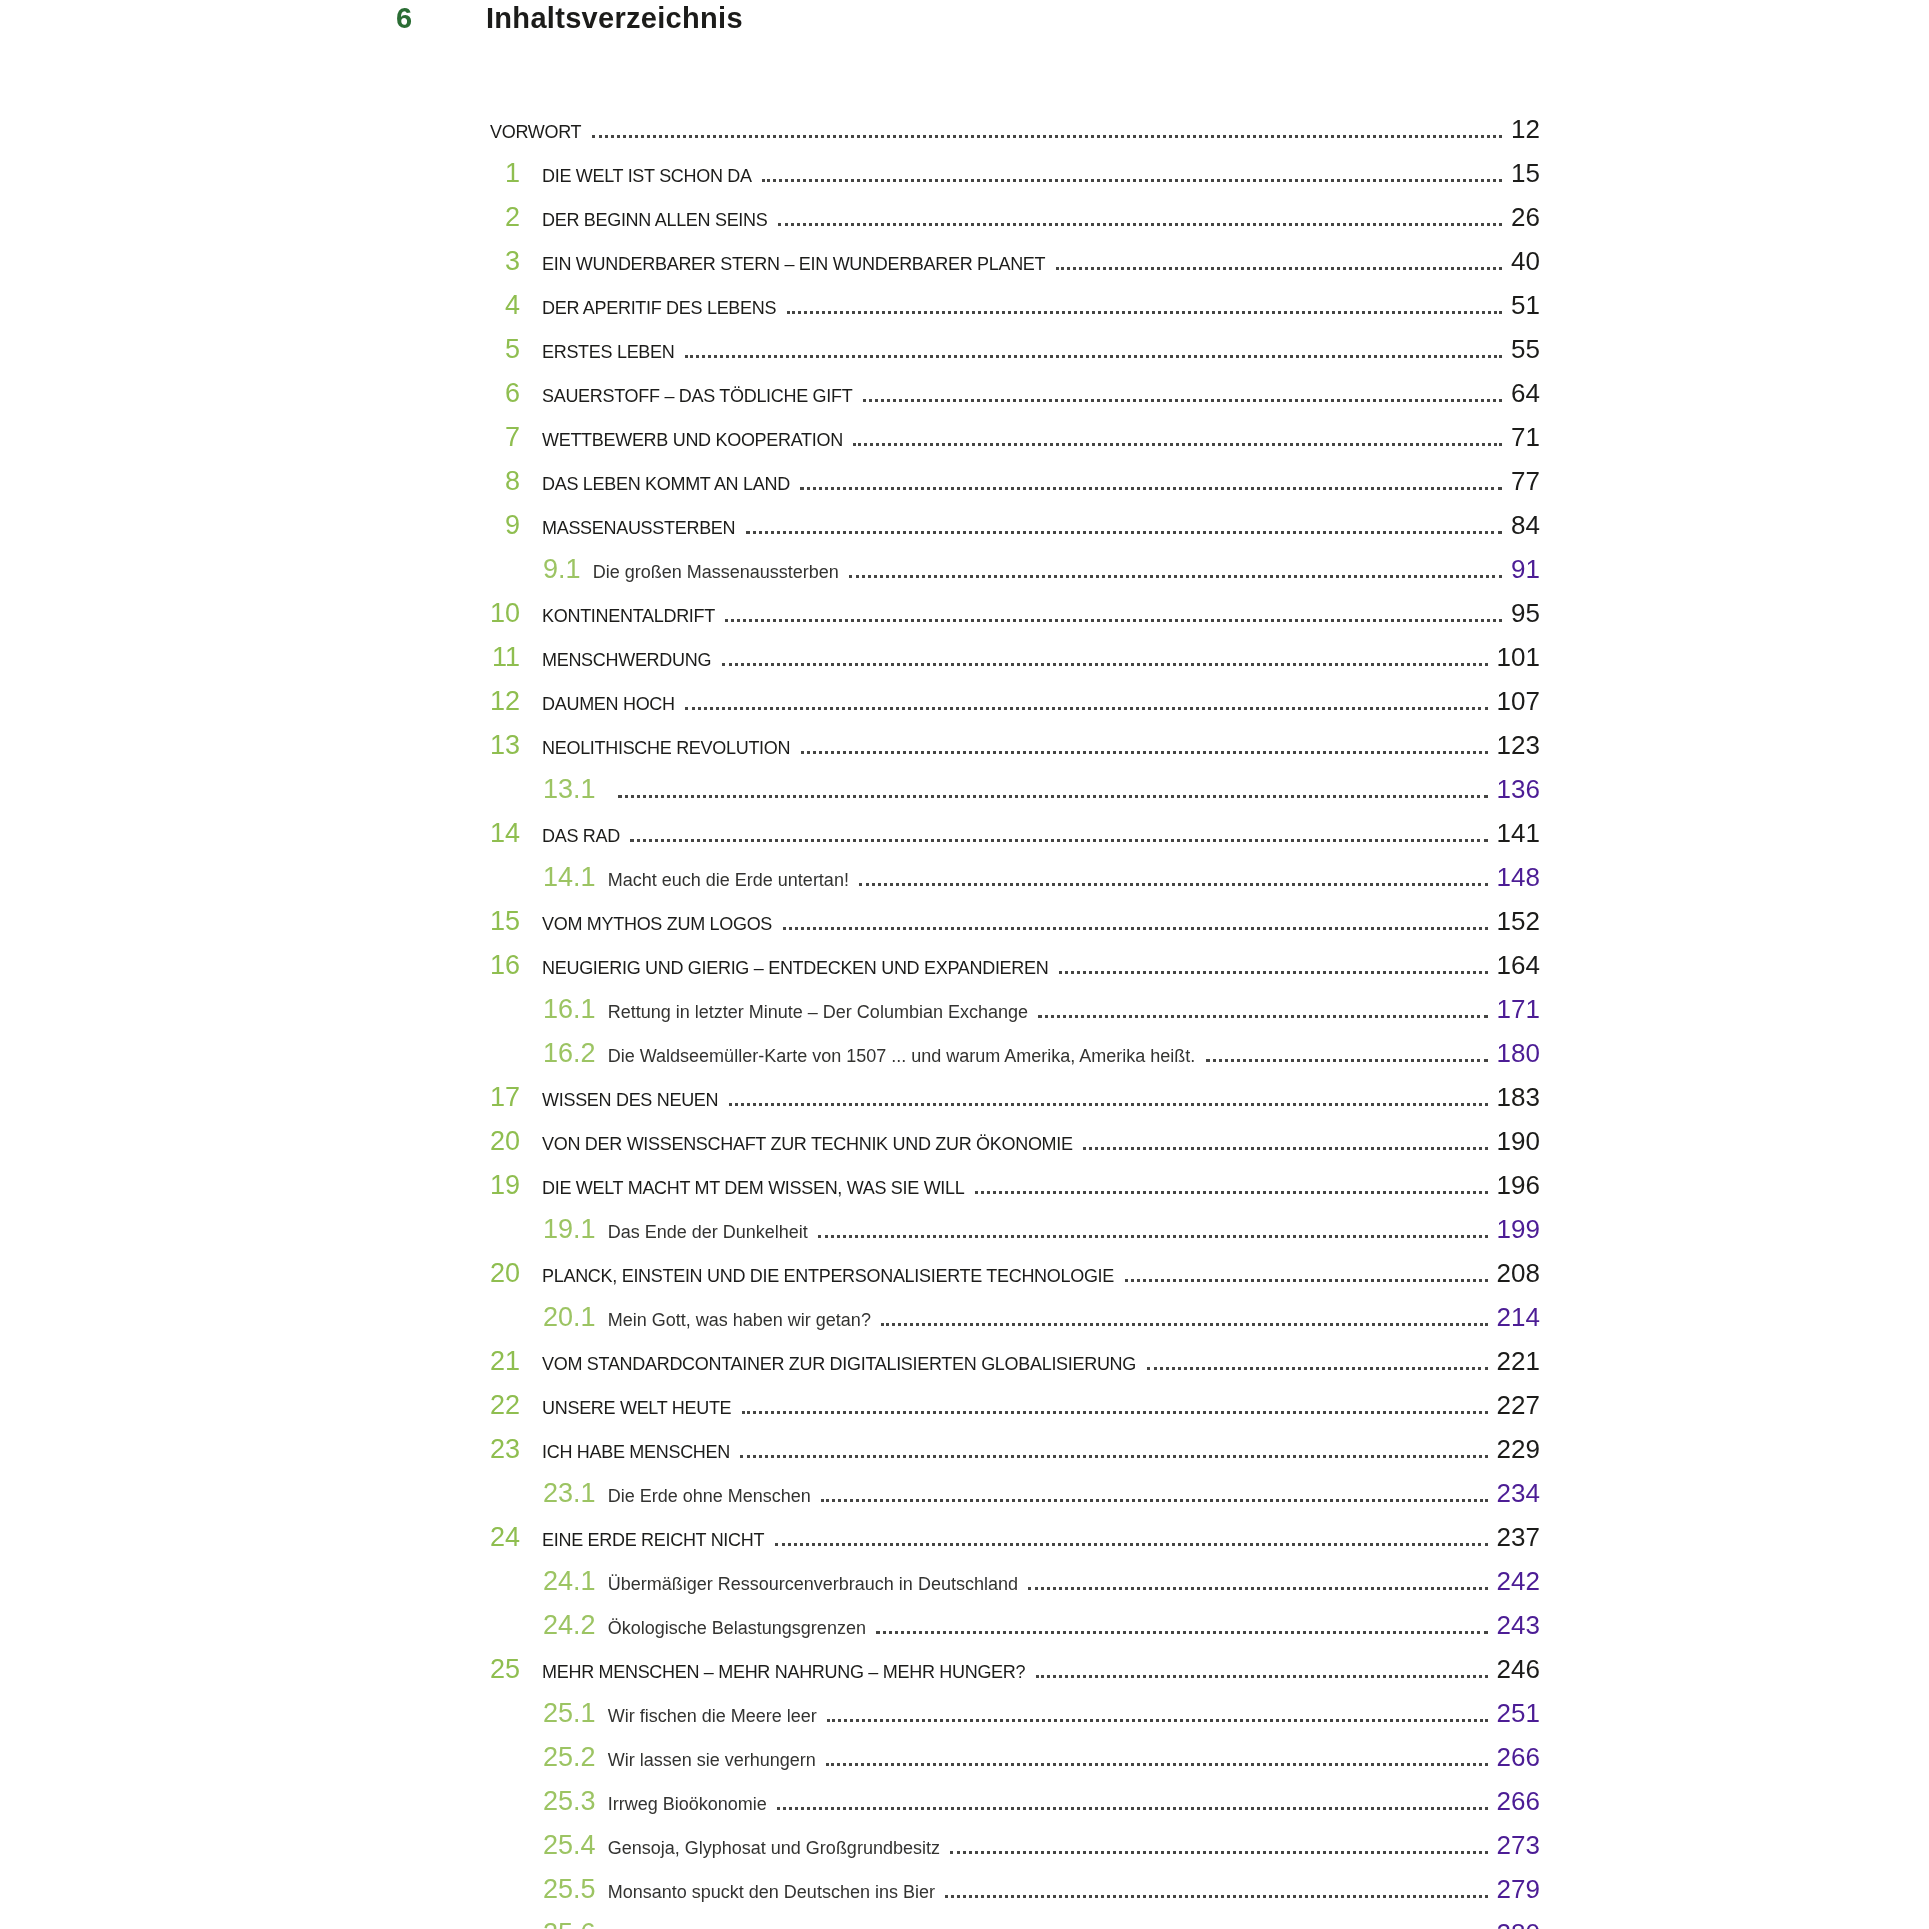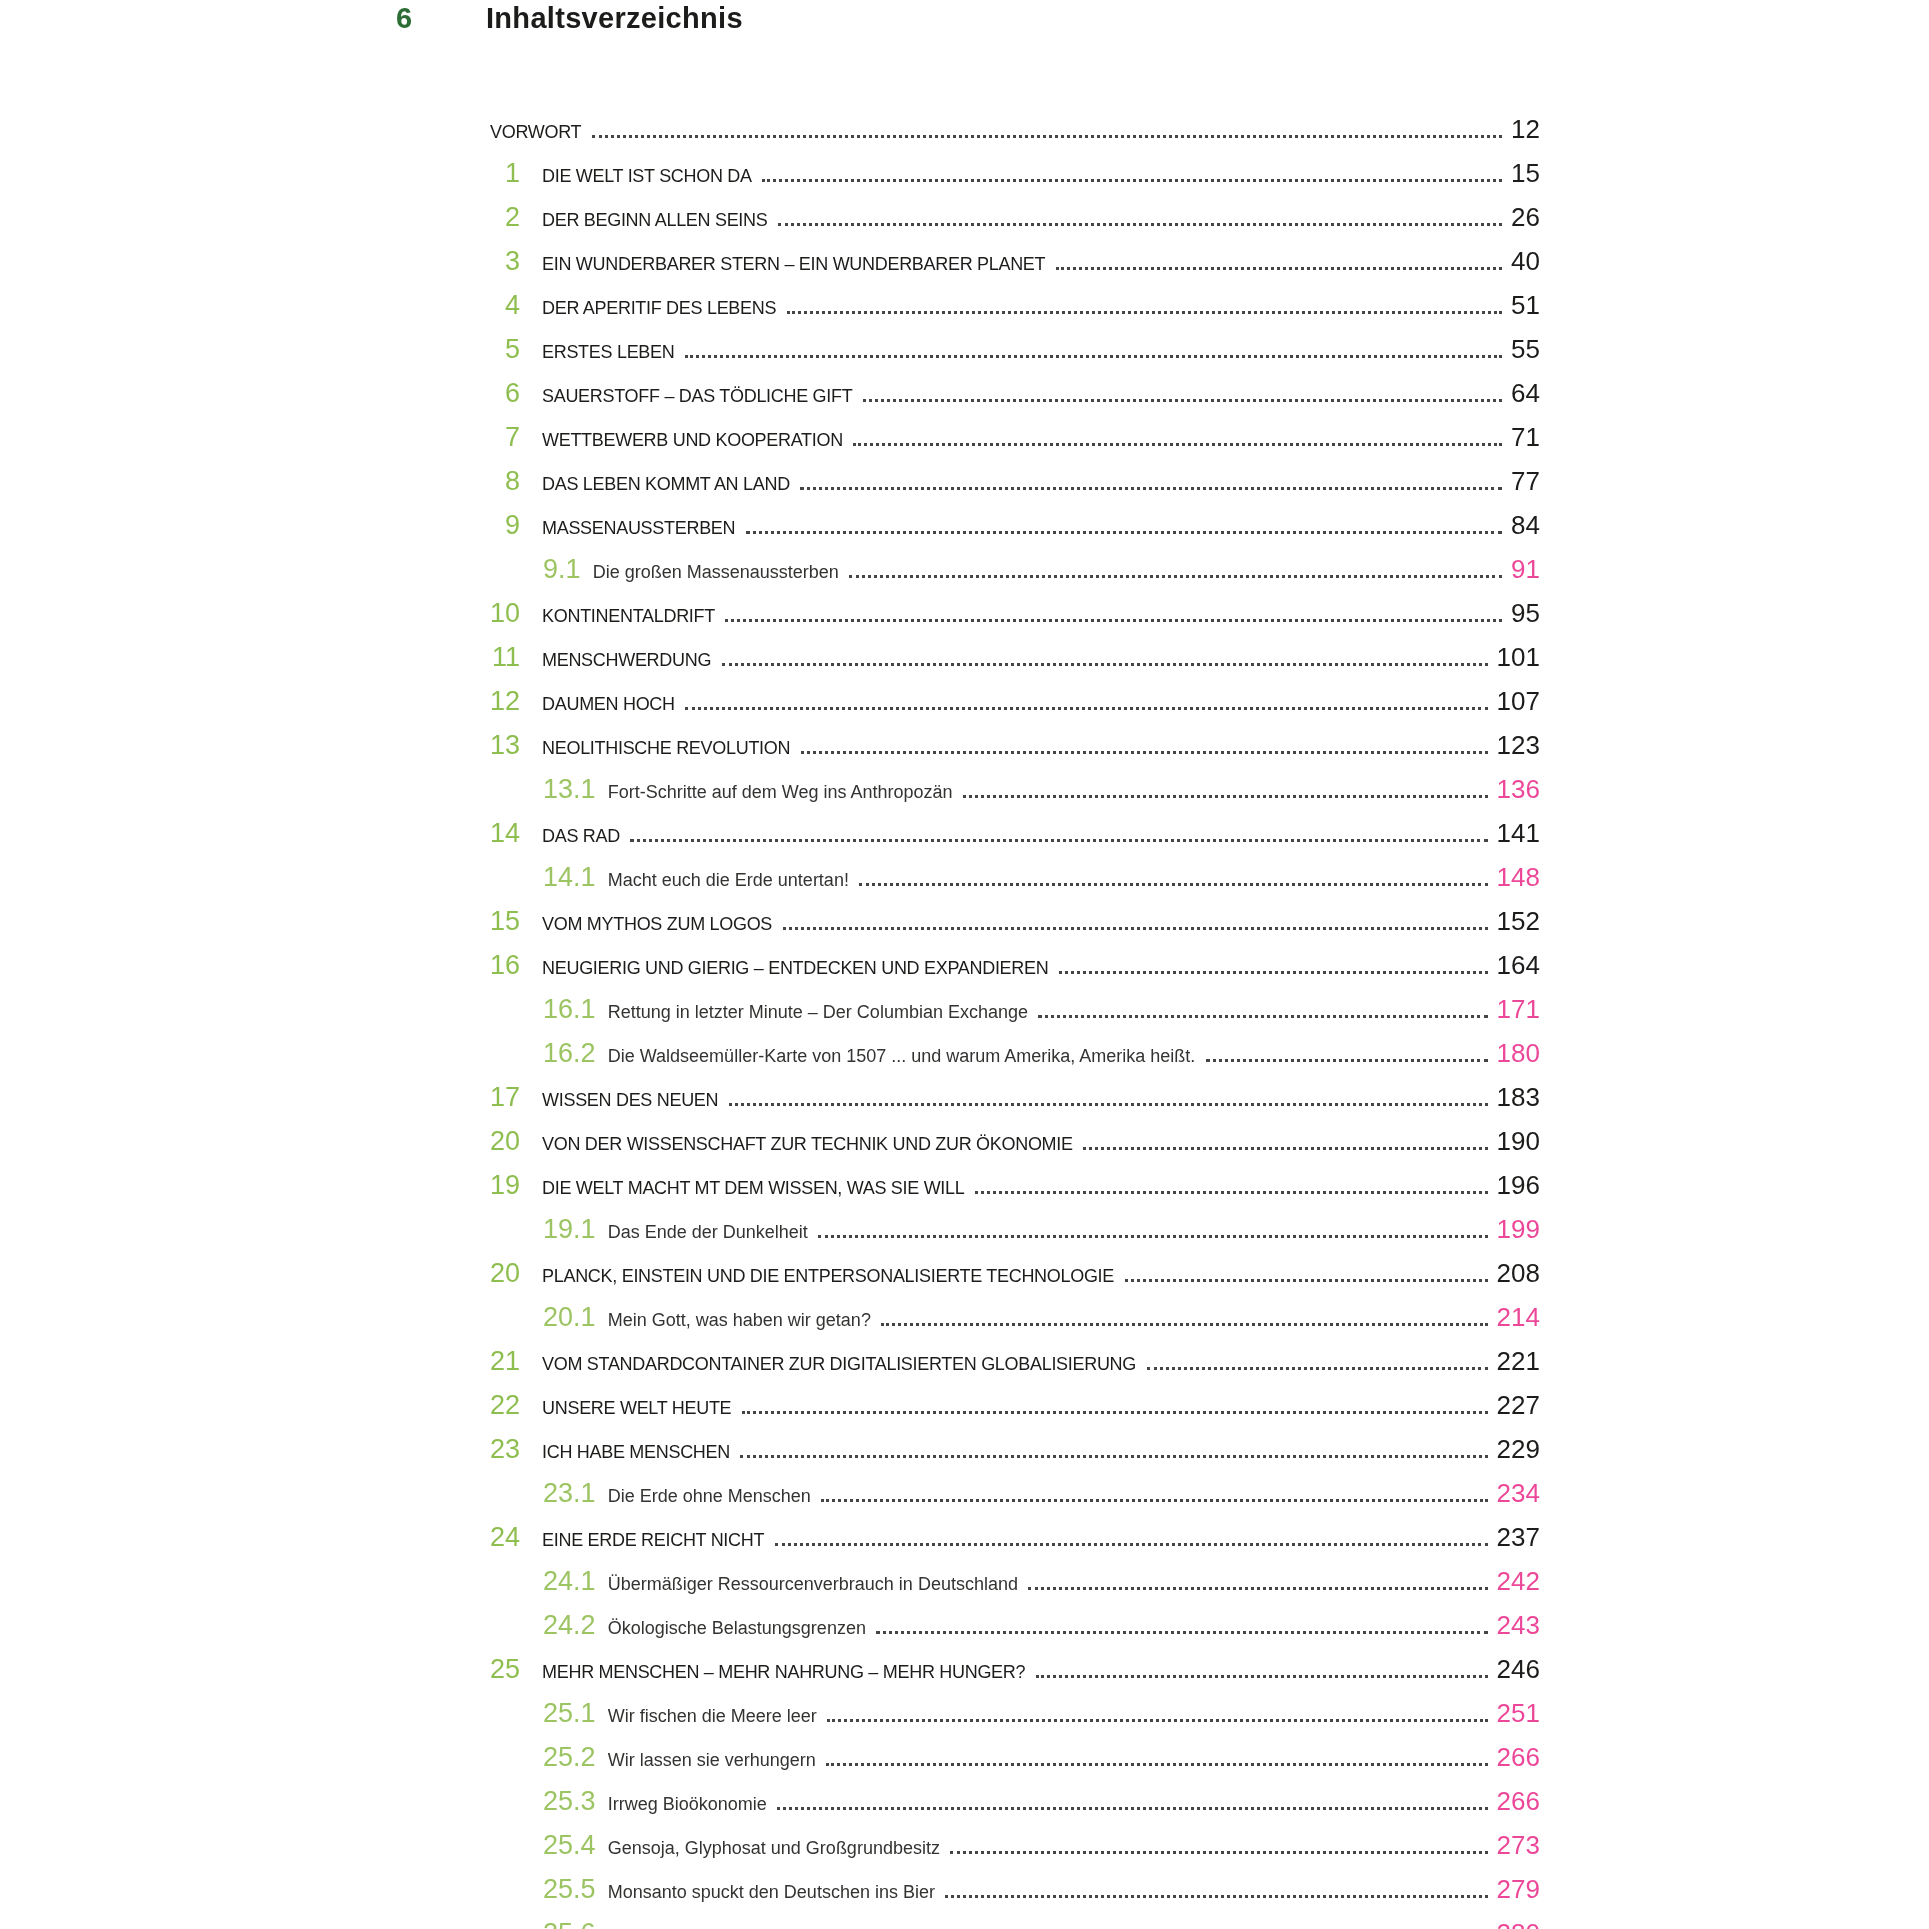--- a/index.html
+++ b/index.html
@@ -49,21 +49,21 @@
     margin:0 8.7px 0 10.5px;
   }
   .pagenum{flex:0 0 auto;font-size:26px;color:var(--text-black);}
 
   .level-2 .num{
     flex:0 0 auto;text-align:left;
     margin-left:53px;margin-right:12.2px;
     color:var(--subchapter-number-green);
   }
   .level-2 .title{letter-spacing:0;color:var(--subtext-gray);}
-  .level-2 .pagenum{color:#ec4899;}
+  .level-2 .pagenum{color:#4c1d95;}
 </style>
 </head>
 <body>
 
 <div class="page">
 
   <div class="header">
     <span class="folio">6</span>
     <span class="htitle">Inhaltsverzeichnis</span>
   </div>
@@ -154,21 +154,20 @@
     <span class="pagenum">107</span>
   </div>
       <div class="toc-row level-1">
     <span class="num">13</span>
     <span class="title">NEOLITHISCHE REVOLUTION</span>
     <span class="leader"></span>
     <span class="pagenum">123</span>
   </div>
       <div class="toc-row level-2">
     <span class="num">13.1</span>
-    <span class="title">Fort-Schritte auf dem Weg ins Anthropozän</span>
     <span class="leader"></span>
     <span class="pagenum">136</span>
   </div>
       <div class="toc-row level-1">
     <span class="num">14</span>
     <span class="title">DAS RAD</span>
     <span class="leader"></span>
     <span class="pagenum">141</span>
   </div>
       <div class="toc-row level-2">

